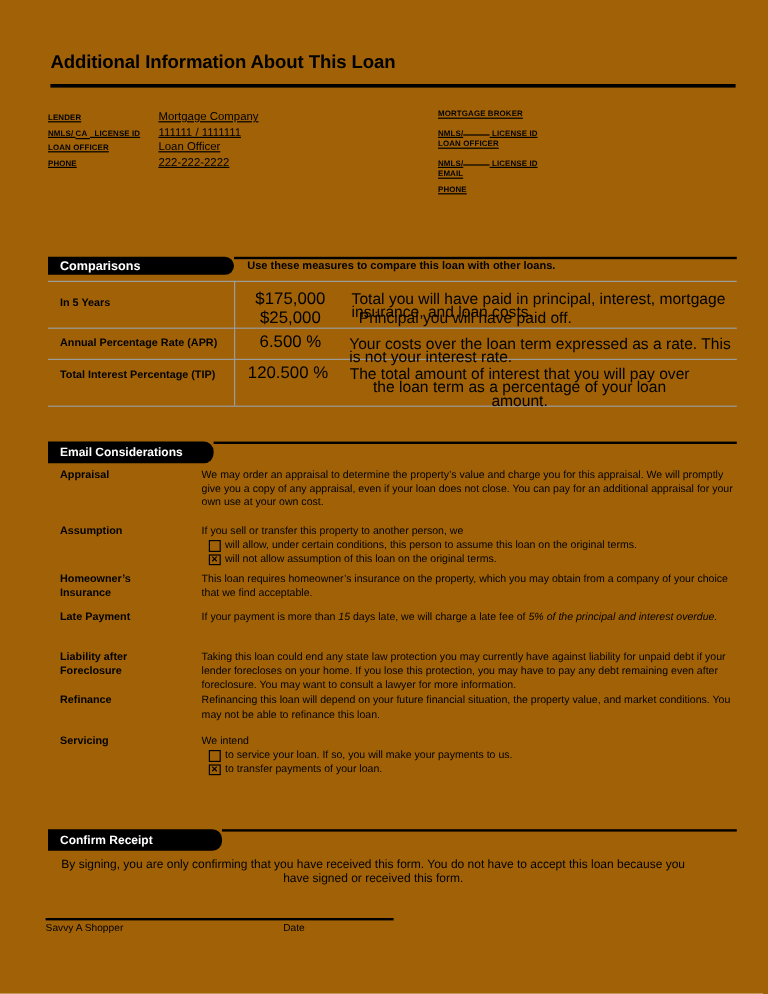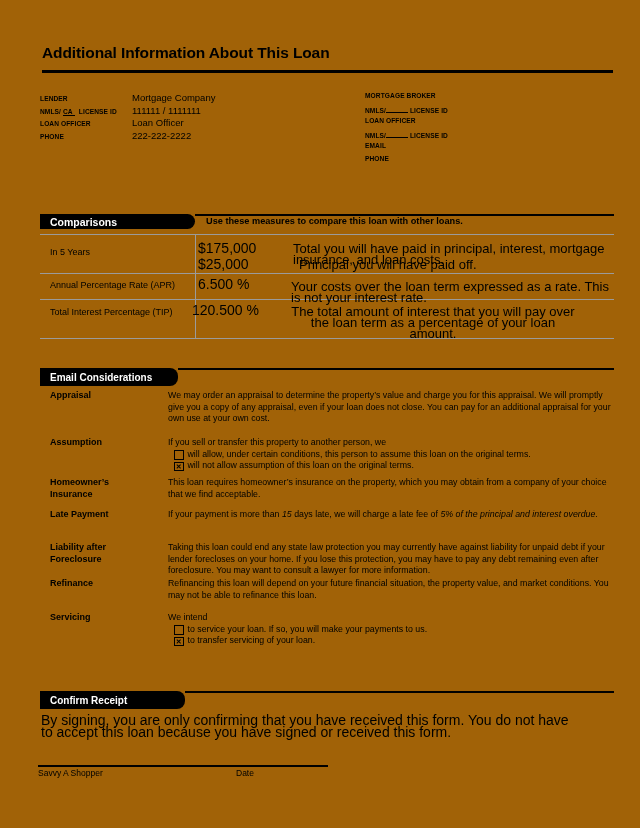--- a/index.html
+++ b/index.html
@@ -46,20 +46,21 @@
     position: absolute;
     font-size: 8px;
   }
   .contact-left { left: 40px; top: 92px; }
   .contact-right { left: 365px; top: 92px; }
 
   .c-row {
     display: flex;
     align-items: baseline;
     height: 12.6px;
+    text-decoration: underline;
   }
   .c-label {
     font-size: 6.6px;
     font-weight: bold;
     letter-spacing: 0.1px;
     white-space: nowrap;
   }
   .c-left .c-label { width: 92px; }
   .c-right .c-label { width: 100px; }
   .c-value {
@@ -115,27 +116,27 @@
   }
   .comp-vline {
     position: absolute;
     left: 195px;
     width: 1px;
     background: #9b9b9b;
   }
   .comp-label {
     position: absolute;
     font-size: 9px;
-    font-weight: normal;
+    font-weight: bold;
     left: 50px;
   }
   .comp-amt {
     position: absolute;
     font-size: 14px;
-    text-align: left;
+    text-align: center;
     width: 88px;
   }
   .comp-desc {
     position: absolute;
     font-size: 13px;
     line-height: 11px;
   }
 
   
   .oc-rule {
@@ -201,22 +202,23 @@
     top: 691px;
     width: 429px;
     height: 2.4px;
     background: #000;
   }
   .cr-text {
     position: absolute;
     left: 41px;
     top: 715px;
     width: 540px;
-    font-size: 14px;
+    font-size: 10px;
     line-height: 11.5px;
+    text-align: center;
   }
   .sig-line {
     position: absolute;
     left: 38px;
     top: 765px;
     width: 290px;
     height: 1.6px;
     background: #000;
   }
   .sig-name {
@@ -349,21 +351,21 @@
         <div class="oc-term">Refinance</div>
         <div class="oc-body">Refinancing this loan will depend on your future financial situation, the property value, and market conditions. You may not be able to refinance this loan.</div>
       </div>
       <div class="oc-item" style="top: 612px;">
         <div class="oc-term">Servicing</div>
         <div class="oc-body">We intend<div class="chk-line">
             <span class="chk"></span>
             <span>to service your loan. If so, you will make your payments to us.</span>
           </div><div class="chk-line">
             <span class="chk checked"></span>
-            <span>to transfer servicing of your loan.</span>
+            <span>to transfer payments of your loan.</span>
           </div></div>
       </div>
     </div>
 
   <div class="bar" style="left:40px; top:691px; width:145px; height:18px; font-size:10px;">
     <span>Confirm Receipt</span>
   </div>
   <div class="cr-rule"></div>
   <div class="cr-text">By signing, you are only confirming that you have received this form. You do not have to accept this loan because you have signed or received this form.</div>
 

